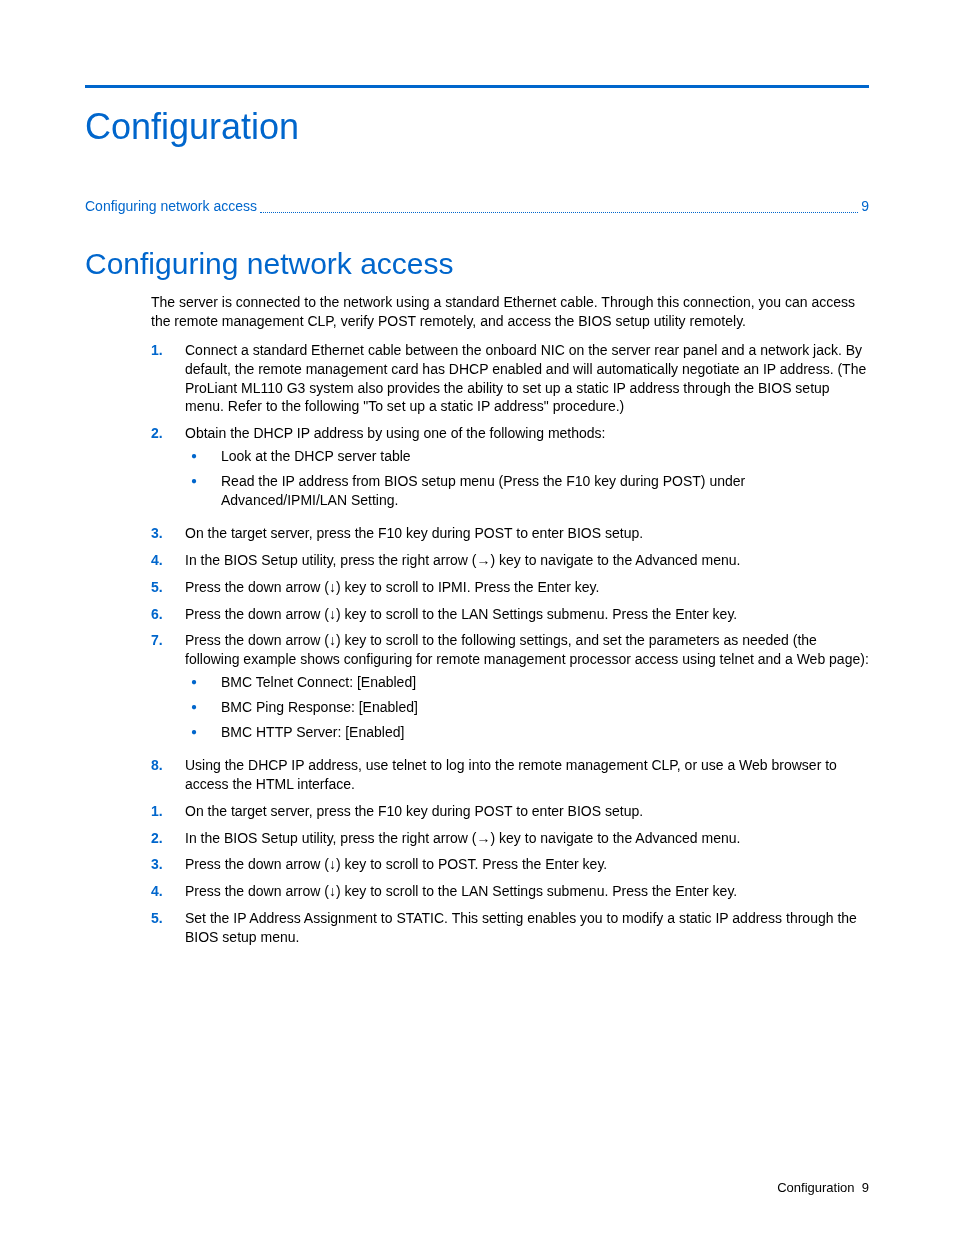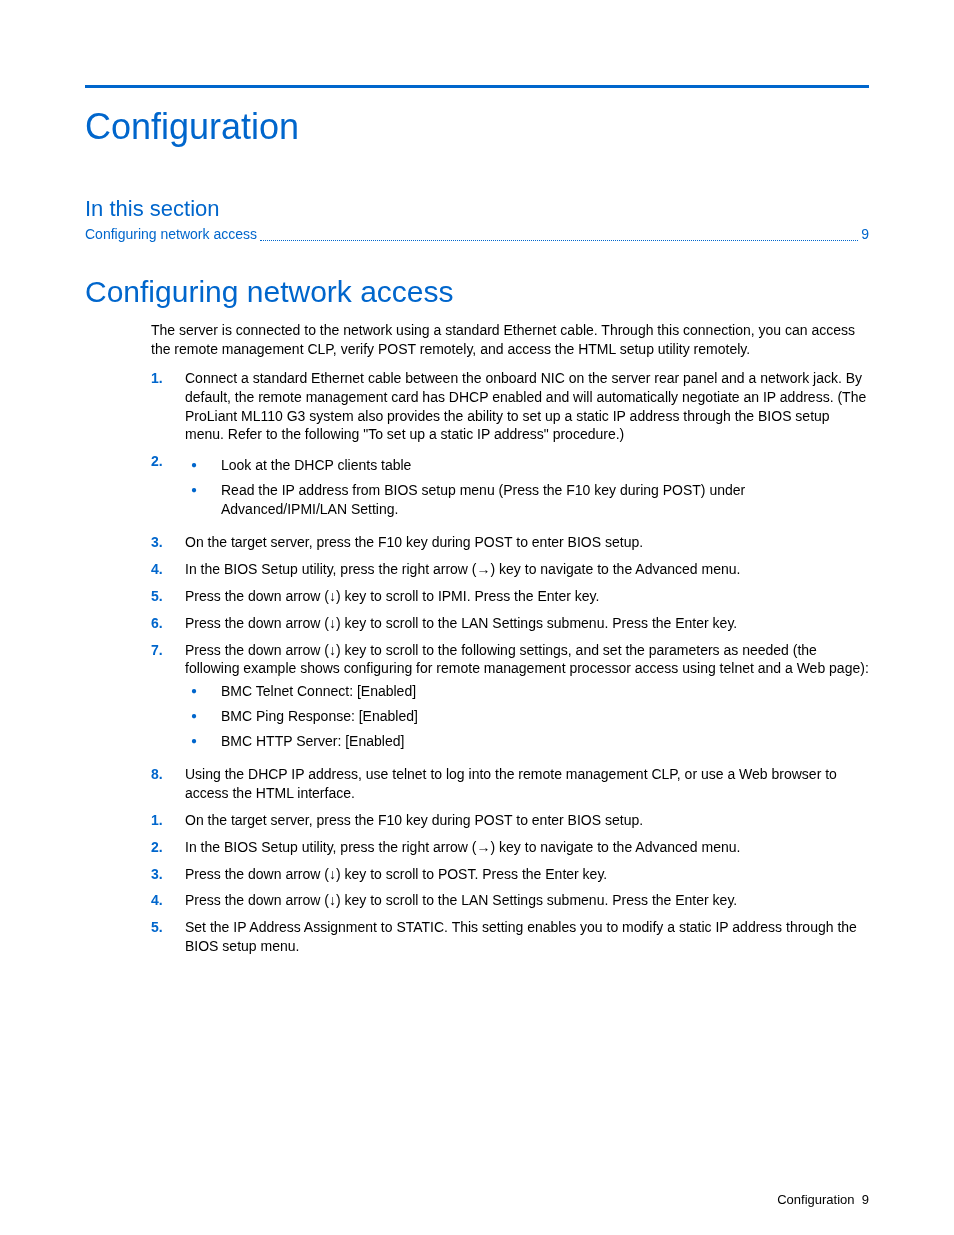--- a/index.html
+++ b/index.html
@@ -106,59 +106,59 @@
     padding-left: 6px;
     font-size: 10px;
     line-height: 1.8;
   }
   ul.bullets > li > .btxt {
     flex: 1;
   }
   .b { font-weight: normal; }
   .footer {
     position: absolute;
-    bottom: 28px;
+    bottom: 40px;
     right: 85px;
     font-size: 13px;
   }
 </style>
 </head>
 <body>
 
 <div class="page">
   <div class="rule"></div>
   <h1 class="title">Configuration</h1>
 
-  <h2 class="section-label">In this section</h2>
   <div class="toc">
     <div class="toc-row">
       <span class="toc-label">Configuring network access</span>
       <span class="toc-dots"></span>
       <span class="toc-page">9</span>
     </div>
   </div>
 
   <h2 class="h2">Configuring network access</h2>
 
   <div class="body-indent">
-    <p class="para">The server is connected to the network using a standard Ethernet cable. Through this connection, you can access the remote management CLP, verify POST remotely, and access the HTML setup utility remotely.</p>
+    <p class="para">The server is connected to the network using a standard Ethernet cable. Through this connection, you can access the remote management CLP, verify POST remotely, and access the BIOS setup utility remotely.</p>
 
 
     <ol class="numlist">
       <li>
         <span class="num">1.</span>
         <span class="txt">Connect a standard Ethernet cable between the onboard NIC on the server rear panel and a network jack. By default, the remote management card has DHCP enabled and will automatically negotiate an IP address. (The ProLiant ML110 G3 system also provides the ability to set up a static IP address through the BIOS setup menu. Refer to the following "To set up a static IP address" procedure.)</span>
       </li>
       <li>
         <span class="num">2.</span>
         <span class="txt">
+          <span>Obtain the DHCP IP address by using one of the following methods:</span>
           <ul class="bullets">
             <li>
                 <span class="dot">●</span>
-                <span class="btxt">Look at the DHCP clients table</span>
+                <span class="btxt">Look at the DHCP server table</span>
               </li>
             <li>
                 <span class="dot">●</span>
                 <span class="btxt"><span>Read the IP address from BIOS setup menu (Press the </span><span class="b">F10</span><span> key during POST) under Advanced/IPMI/LAN Setting.</span></span>
               </li>
           </ul>
         </span>
       </li>
       <li>
         <span class="num">3.</span>

